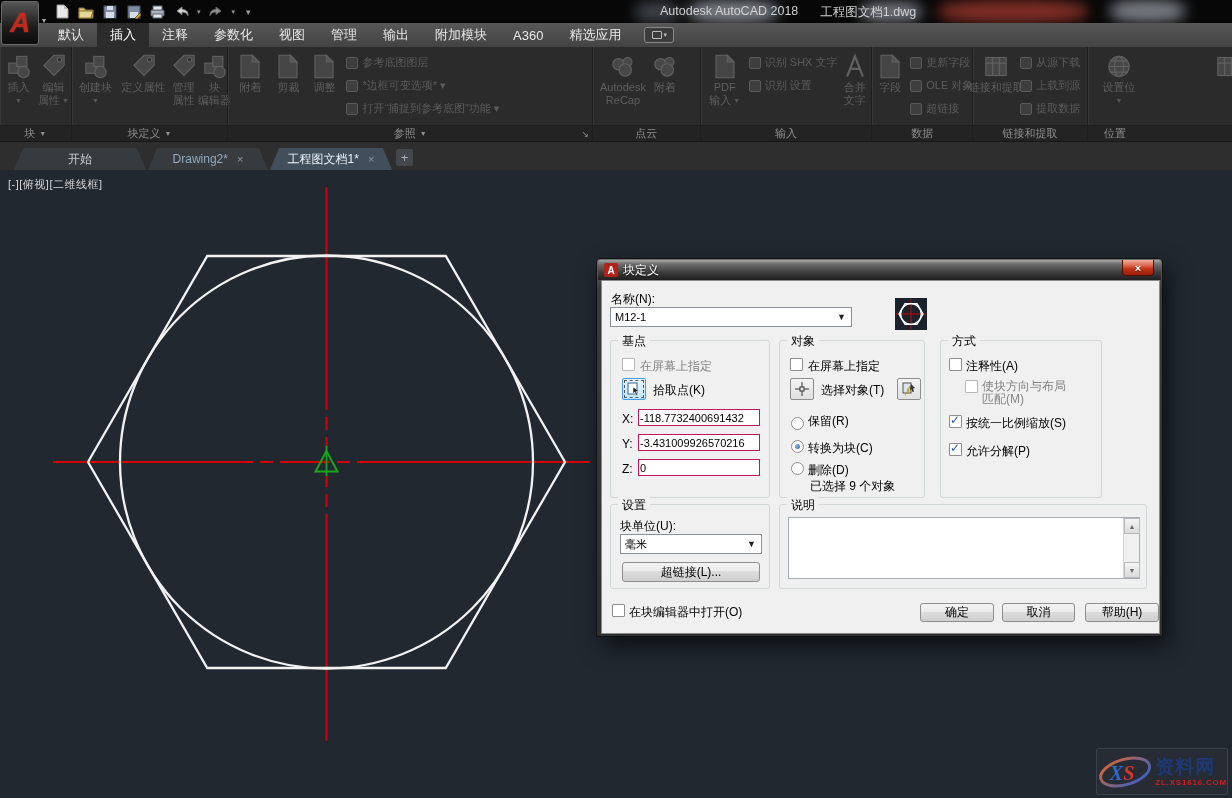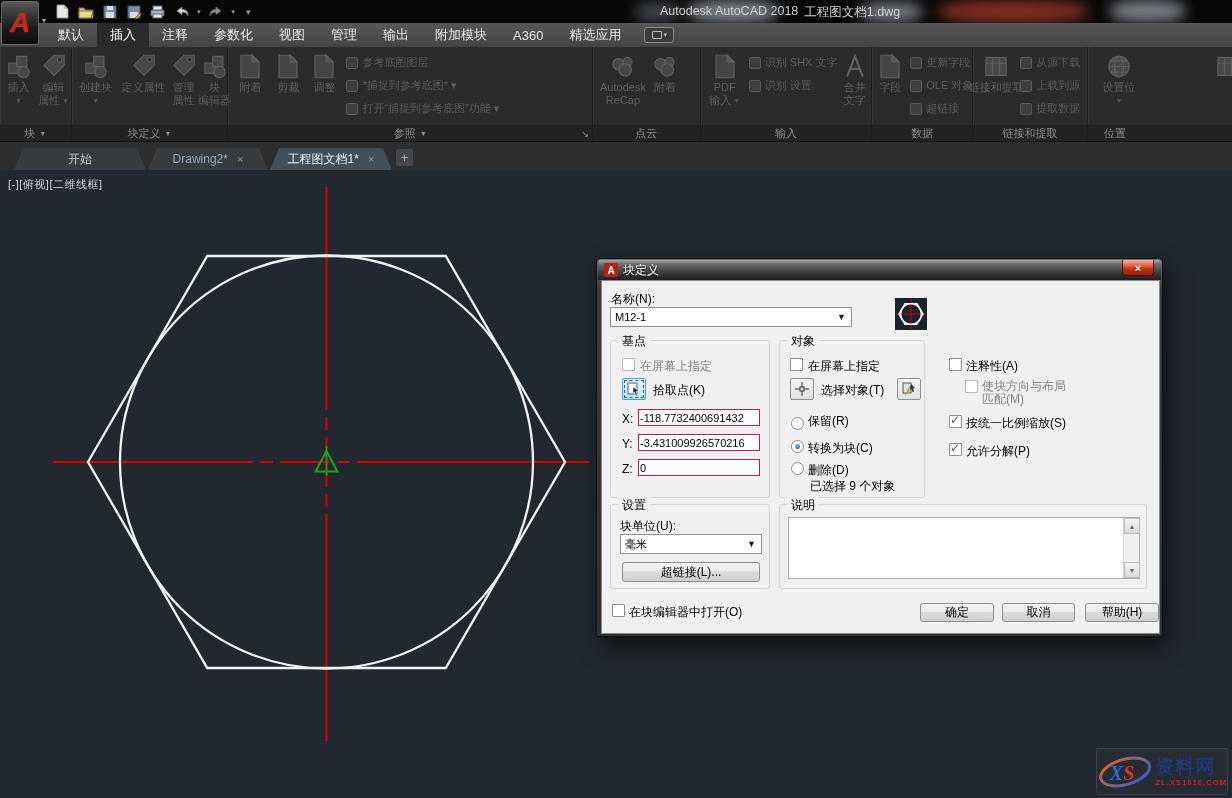--- a/index.html
+++ b/index.html
@@ -1,21 +1,21 @@
 <!DOCTYPE html>
 <html><head>
 <meta charset="utf-8">
 <style>
 *{margin:0;padding:0;box-sizing:border-box}
 html,body{width:1232px;height:798px;overflow:hidden;background:#212830;font-family:"Liberation Sans","DejaVu Sans",sans-serif}
 #app{position:relative;width:1232px;height:798px}
 
 #titlebar{position:absolute;left:0;top:0;width:1232px;height:23px;background:#070707;overflow:hidden}
 .blob{position:absolute;border-radius:40%;filter:blur(7px);opacity:.85}
-#wtitle{position:absolute;left:660px;top:4px;display:flex;gap:6px;font-size:12.5px;color:#cfcfcf;white-space:nowrap;z-index:5}
+#wtitle{position:absolute;left:660px;top:4px;display:flex;gap:22px;font-size:12.5px;color:#cfcfcf;white-space:nowrap;z-index:5}
 #alogo{position:absolute;left:1px;top:1px;width:38px;height:44px;background:linear-gradient(180deg,#565656,#1c1c1c 60%,#0c0c0c);border:1px solid #6a6a6a;border-radius:3px;z-index:60;display:flex;align-items:center;justify-content:center}
 #alogo .aglyph{font-size:28px;font-weight:bold;color:#c02b20;text-shadow:0 0 2px rgba(255,80,60,.5);font-style:italic}
 #alogo-arrow{position:absolute;left:42px;top:16px;color:#aaa;font-size:8px;z-index:60}
 #qat{position:absolute;left:53px;top:3px;display:flex;align-items:center;gap:7px;z-index:5}
 .qi{width:17px;height:17px;display:flex;align-items:center;justify-content:center}
 .qarr{color:#9a9a9a;font-size:7px}
 
 #rtabs{position:absolute;left:0;top:23px;width:1232px;height:24px;background:linear-gradient(180deg,#575757,#434343);display:flex;align-items:stretch;padding-left:45px}
 .rtab{padding:0 13px;display:flex;align-items:center;font-size:13px;color:#e8e8e8;white-space:nowrap}
 .rtab.active{background:#2b2b2b;color:#fff}
@@ -271,21 +271,21 @@
               <use href="#s-doc"></use>
             </svg>
             <span>调整</span>
           </div>
         <div class="rrow" style="left:118px;top:8px">
             <span class="mi"></span>
             <span>参考底图图层</span>
           </div>
         <div class="rrow" style="left:118px;top:31px">
             <span class="mi"></span>
-            <span>*捕捉到参考底图* ▾</span>
+            <span>*边框可变选项* ▾</span>
           </div>
         <div class="rrow" style="left:118px;top:54px">
             <span class="mi"></span>
             <span>打开“捕捉到参考底图”功能 ▾</span>
           </div>
       </div>
       <div class="pt">
           <span>参照</span>
           <span class="pa">▼</span>
           <span class="launcher">↘</span>
@@ -522,20 +522,23 @@
             </svg>
         </div>
         <span class="rb" style="left:189px;top:136px"></span>
         <div class="lbl" style="left:206px;top:132px">保留(R)</div>
         <span class="rb sel" style="left:189px;top:159px"></span>
         <div class="lbl" style="left:206px;top:159px">转换为块(C)</div>
         <span class="rb" style="left:189px;top:181px"></span>
         <div class="lbl" style="left:206px;top:181px">删除(D)</div>
         <div class="selinfo" style="left:208px;top:197px">已选择 9 个对象</div>
 
+        <div class="grp" style="left:338px;top:59px;width:162px;height:158px">
+          <span class="glabel">方式</span>
+        </div>
         <span class="cb" style="left:347px;top:77px"></span>
         <div class="lbl" style="left:364px;top:77px">注释性(A)</div>
         <span class="cb dis" style="left:363px;top:99px"></span>
         <div class="lbl dis" style="left:380px;top:97px">使块方向与布局</div>
         <div class="lbl dis" style="left:380px;top:110px">匹配(M)</div>
         <span class="cb" style="left:347px;top:134px">
             <span class="mark">✓</span>
           </span>
         <div class="lbl" style="left:364px;top:134px">按统一比例缩放(S)</div>
         <span class="cb" style="left:347px;top:162px">

